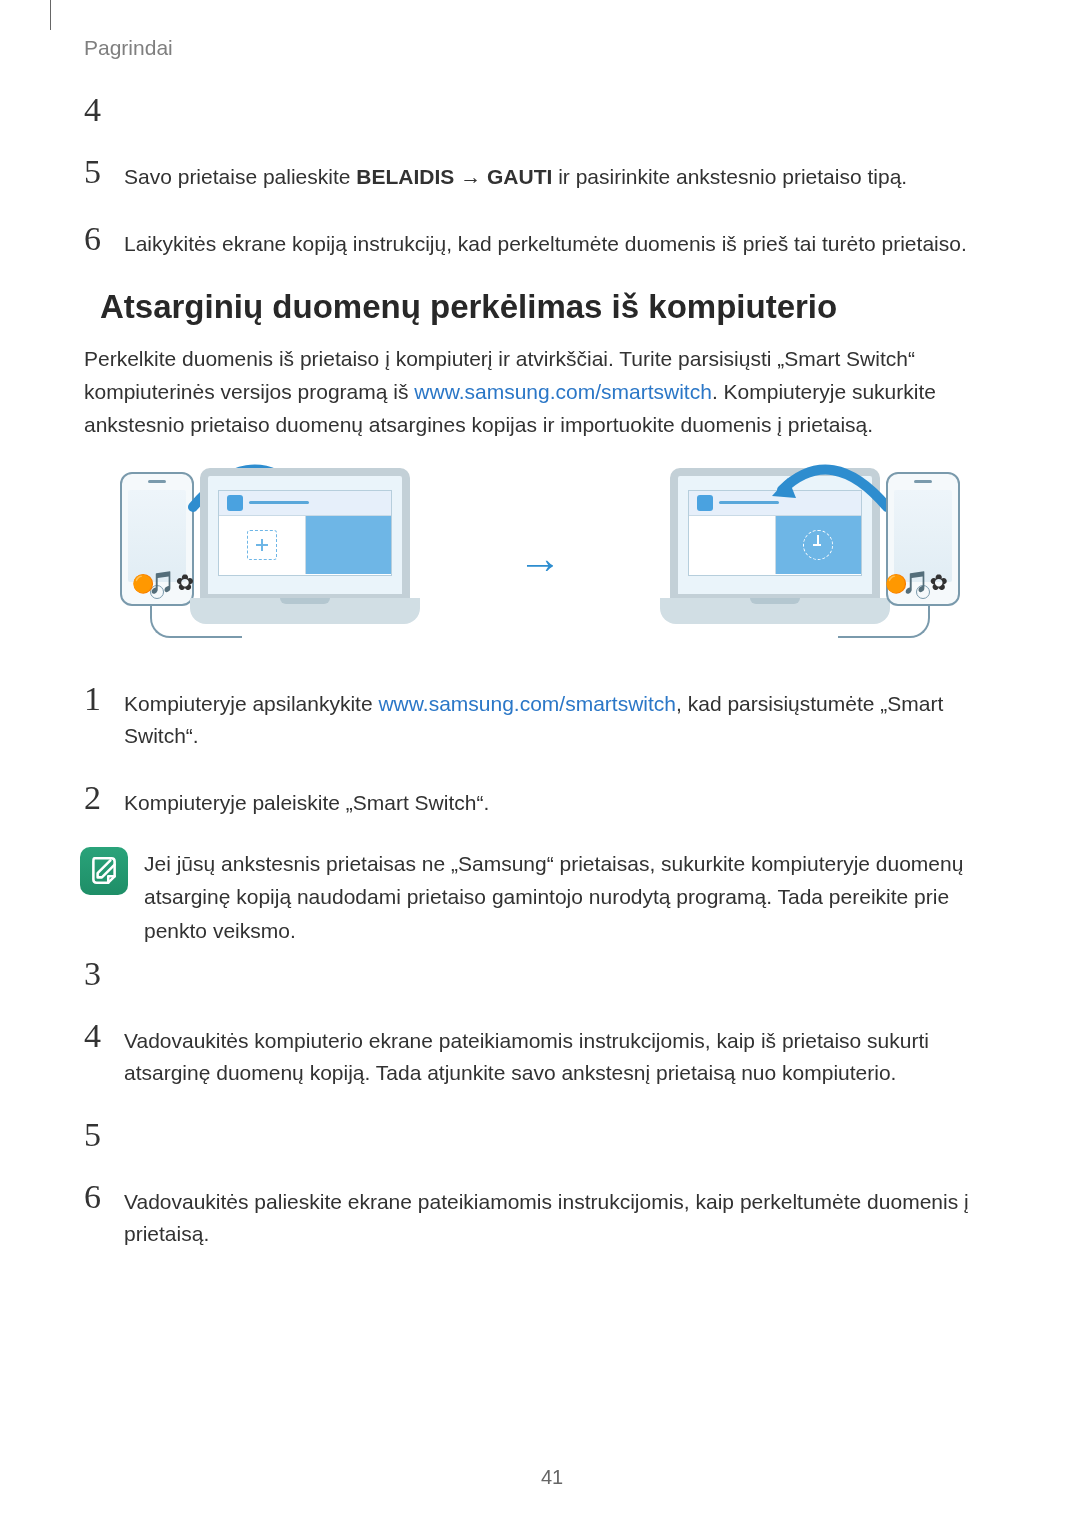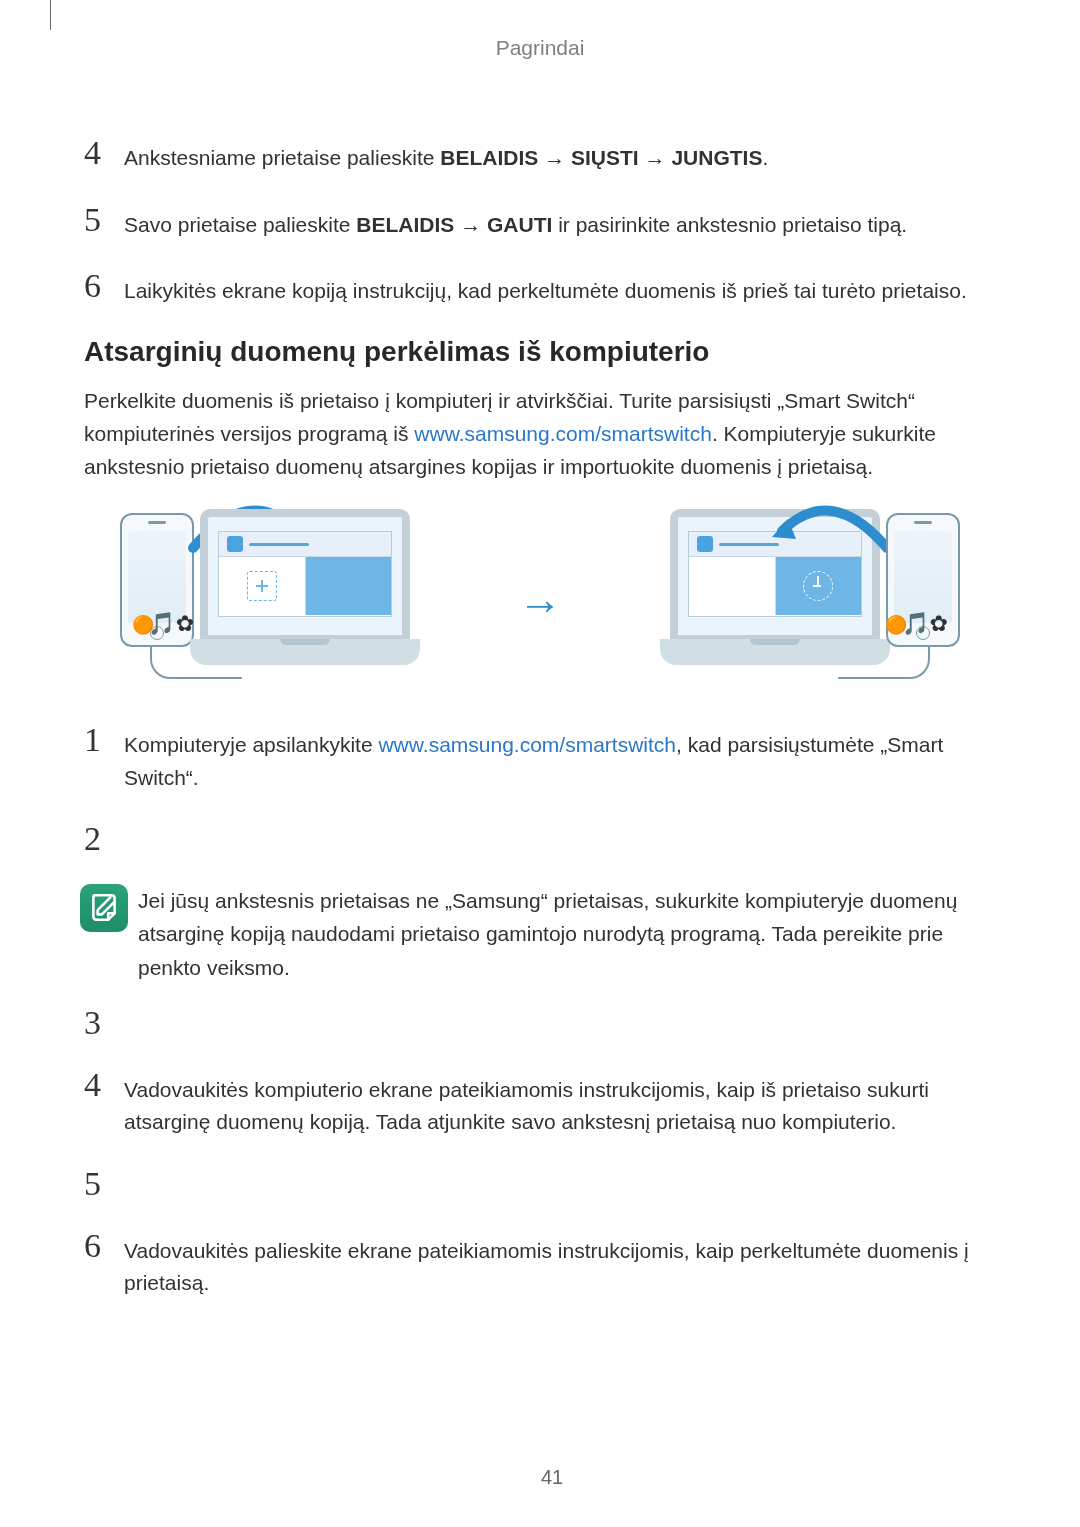--- a/index.html
+++ b/index.html
@@ -20,22 +20,21 @@
     height: 30px;
     background: #666;
   }
   .page {
     padding: 36px 84px 0 84px;
     box-sizing: border-box;
   }
   .header {
     font-size: 21px;
     color: #7f7f7f;
-    margin-bottom: 76px;
-    text-align: center;
+    margin-bottom: 33px;
   }
   .num-list .item {
     display: flex;
     margin-bottom: 28px;
     align-items: flex-start;
   }
   .num-list .num {
     font-size: 34px;
     line-height: 1;
     width: 40px;
@@ -46,23 +45,23 @@
     text-align: left;
   }
   .num-list .text {
     font-size: 21px;
     line-height: 1.55;
     color: #323232;
     padding-top: 6px;
   }
   .bold { font-weight: 700; }
   .h2 {
-    font-size: 28px;
+    font-size: 33px;
     font-weight: 700;
-    margin: 28px 0 16px 0;
+    margin: 28px 0 16px 16px;
     color: #282828;
   }
   .para {
     font-size: 21px;
     line-height: 1.58;
     color: #323232;
     margin-bottom: 26px;
   }
   .link { color: #2b77c7; }
   .illus {
@@ -250,22 +249,22 @@
   }
   .panel.pA .arrow-arc { left: 68px; top: -6px; }
   .panel.pB .arrow-arc { right: 68px; top: -6px; transform: scaleX(-1); }
   .big-arrow {
     font-size: 44px;
     color: #2e8dcf;
     user-select: none;
   }
   .note-row {
     display: flex;
-    margin: 10px 0 22px 0;
-    gap: 10px;
+    margin: 10px 0 10px 0;
+    gap: 16px;
     align-items: flex-start;
   }
   .note-icon {
     width: 48px; height: 48px;
     flex: 0 0 48px;
     border-radius: 10px;
     background: linear-gradient(#2aa37a, #1e8e67);
     display: flex;
     align-items: center;
     justify-content: center;
@@ -292,23 +291,20 @@
 
 <div class="left-rule"></div>
 
 <div class="page">
 
   <div class="header">Pagrindai</div>
 
   <div class="num-list">
     <div class="item">
       <div class="num">4</div>
-      <div class="text">
-        <span>Ankstesniame prietaise palieskite </span><span class="bold">BELAIDIS</span><span> → </span><span class="bold">SIŲSTI</span><span> → </span><span class="bold">JUNGTIS</span><span>.</span>
-      </div>
     </div>
     <div class="item">
       <div class="num">5</div>
       <div class="text">
         <span>Savo prietaise palieskite </span><span class="bold">BELAIDIS</span><span> → </span><span class="bold">GAUTI</span><span> ir pasirinkite ankstesnio prietaiso tipą.</span>
       </div>
     </div>
     <div class="item">
       <div class="num">6</div>
       <div class="text">Laikykitės ekrane kopiją instrukcijų, kad perkeltumėte duomenis iš prieš tai turėto prietaiso.</div>
@@ -385,20 +381,21 @@
 
   <div class="num-list">
     <div class="item">
       <div class="num">1</div>
       <div class="text">
         <span>Kompiuteryje apsilankykite </span><span class="link">www.samsung.com/smartswitch</span><span>, kad parsisiųstumėte „Smart Switch“.</span>
       </div>
     </div>
     <div class="item">
       <div class="num">2</div>
+      <div class="text">Kompiuteryje paleiskite „Smart Switch“.</div>
     </div>
 
     <div class="note-row">
       <div class="note-icon">
         <svg viewBox="0 0 32 32" fill="none" stroke="#fff" stroke-width="2.4" stroke-linecap="round" stroke-linejoin="round">
           <path d="M7 4 L23 4 Q26 4 26 7 L26 21 L20 27 L9 27 Q6 27 6 24 L6 7 Q6 4 7 4 Z"></path>
           <path d="M26 21 L20 21 L20 27"></path>
           <path d="M22 6 L10 18 L10 22 L14 22 L26 10"></path>
         </svg>
       </div>

